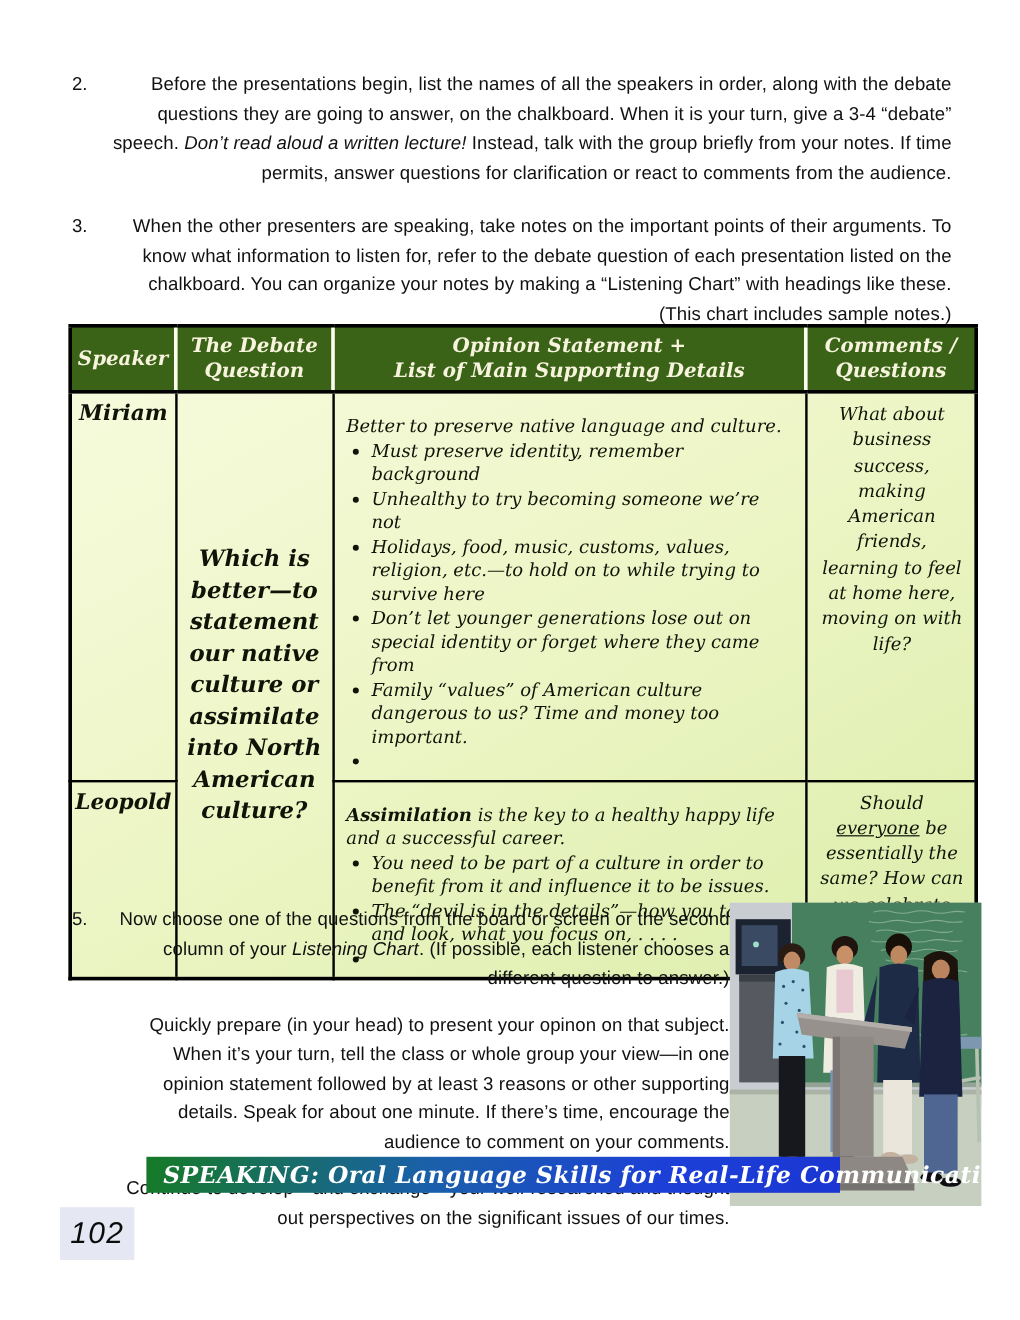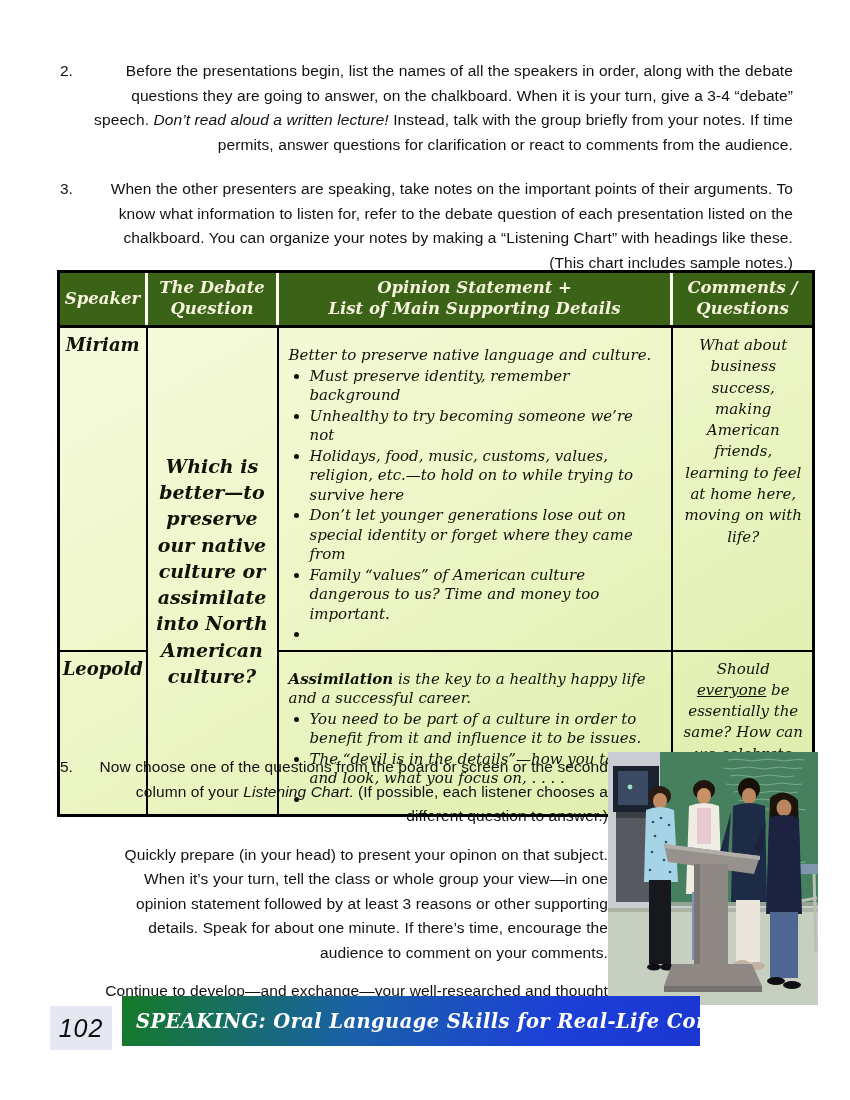--- a/index.html
+++ b/index.html
@@ -45,21 +45,21 @@
   .item5{left:60px;top:755px;width:548px;}
   
   .photo{position:absolute;left:608px;top:752px;width:210px;height:253px;display:block;}
   
   .pagenum{
     position:absolute;left:50px;top:1006px;width:62px;height:44px;background:#e5e7f3;
     display:flex;align-items:center;justify-content:center;
     font-size:25px;font-style:italic;letter-spacing:1px;color:#0c0c0c;
   }
   .banner{
-    position:absolute;left:122px;top:996px;width:578px;height:50px;
+    position:absolute;left:122px;top:964px;width:578px;height:30px;
     background:linear-gradient(104deg,#157a26 0%,#1a61a8 40%,#1c3fd8 75%,#1b36d2 100%);
     display:flex;align-items:center;
     font-family:"DejaVu Serif",serif;font-style:italic;font-weight:700;
     color:#ffffff;font-size:19.5px;letter-spacing:.4px;padding-left:14px;box-sizing:border-box;
     white-space:nowrap;
   }
 </style>
 </head>
 <body>
 
@@ -99,21 +99,21 @@
         <div>Opinion Statement +</div>
         <div>List of Main Supporting Details</div>
       </th>
       <th>
         <div>Comments /</div>
         <div>Questions</div>
       </th>
     </tr>
     <tr style="height:272px;">
       <td class="speaker-cell">Miriam</td>
-      <td class="question-cell" rowspan="2">Which is better—to preserve our native culture or assimilate into North American culture?</td>
+      <td class="question-cell" rowspan="2">Which is better—to statement our native culture or assimilate into North American culture?</td>
       <td class="opinion-cell">
         <p class="lead">Better to preserve native language and culture.</p>
         <ul>
           <li>Must preserve identity, remember background</li>
           <li>Unhealthy to try becoming someone we’re not</li>
           <li>Holidays, food, music, customs, values, religion, etc.—to hold on to while trying to survive here</li>
           <li>Don’t let younger generations lose out on special identity or forget where they came from</li>
           <li>Family “values” of American culture dangerous to us? Time and money too important.</li>
           <li></li>
         </ul>

